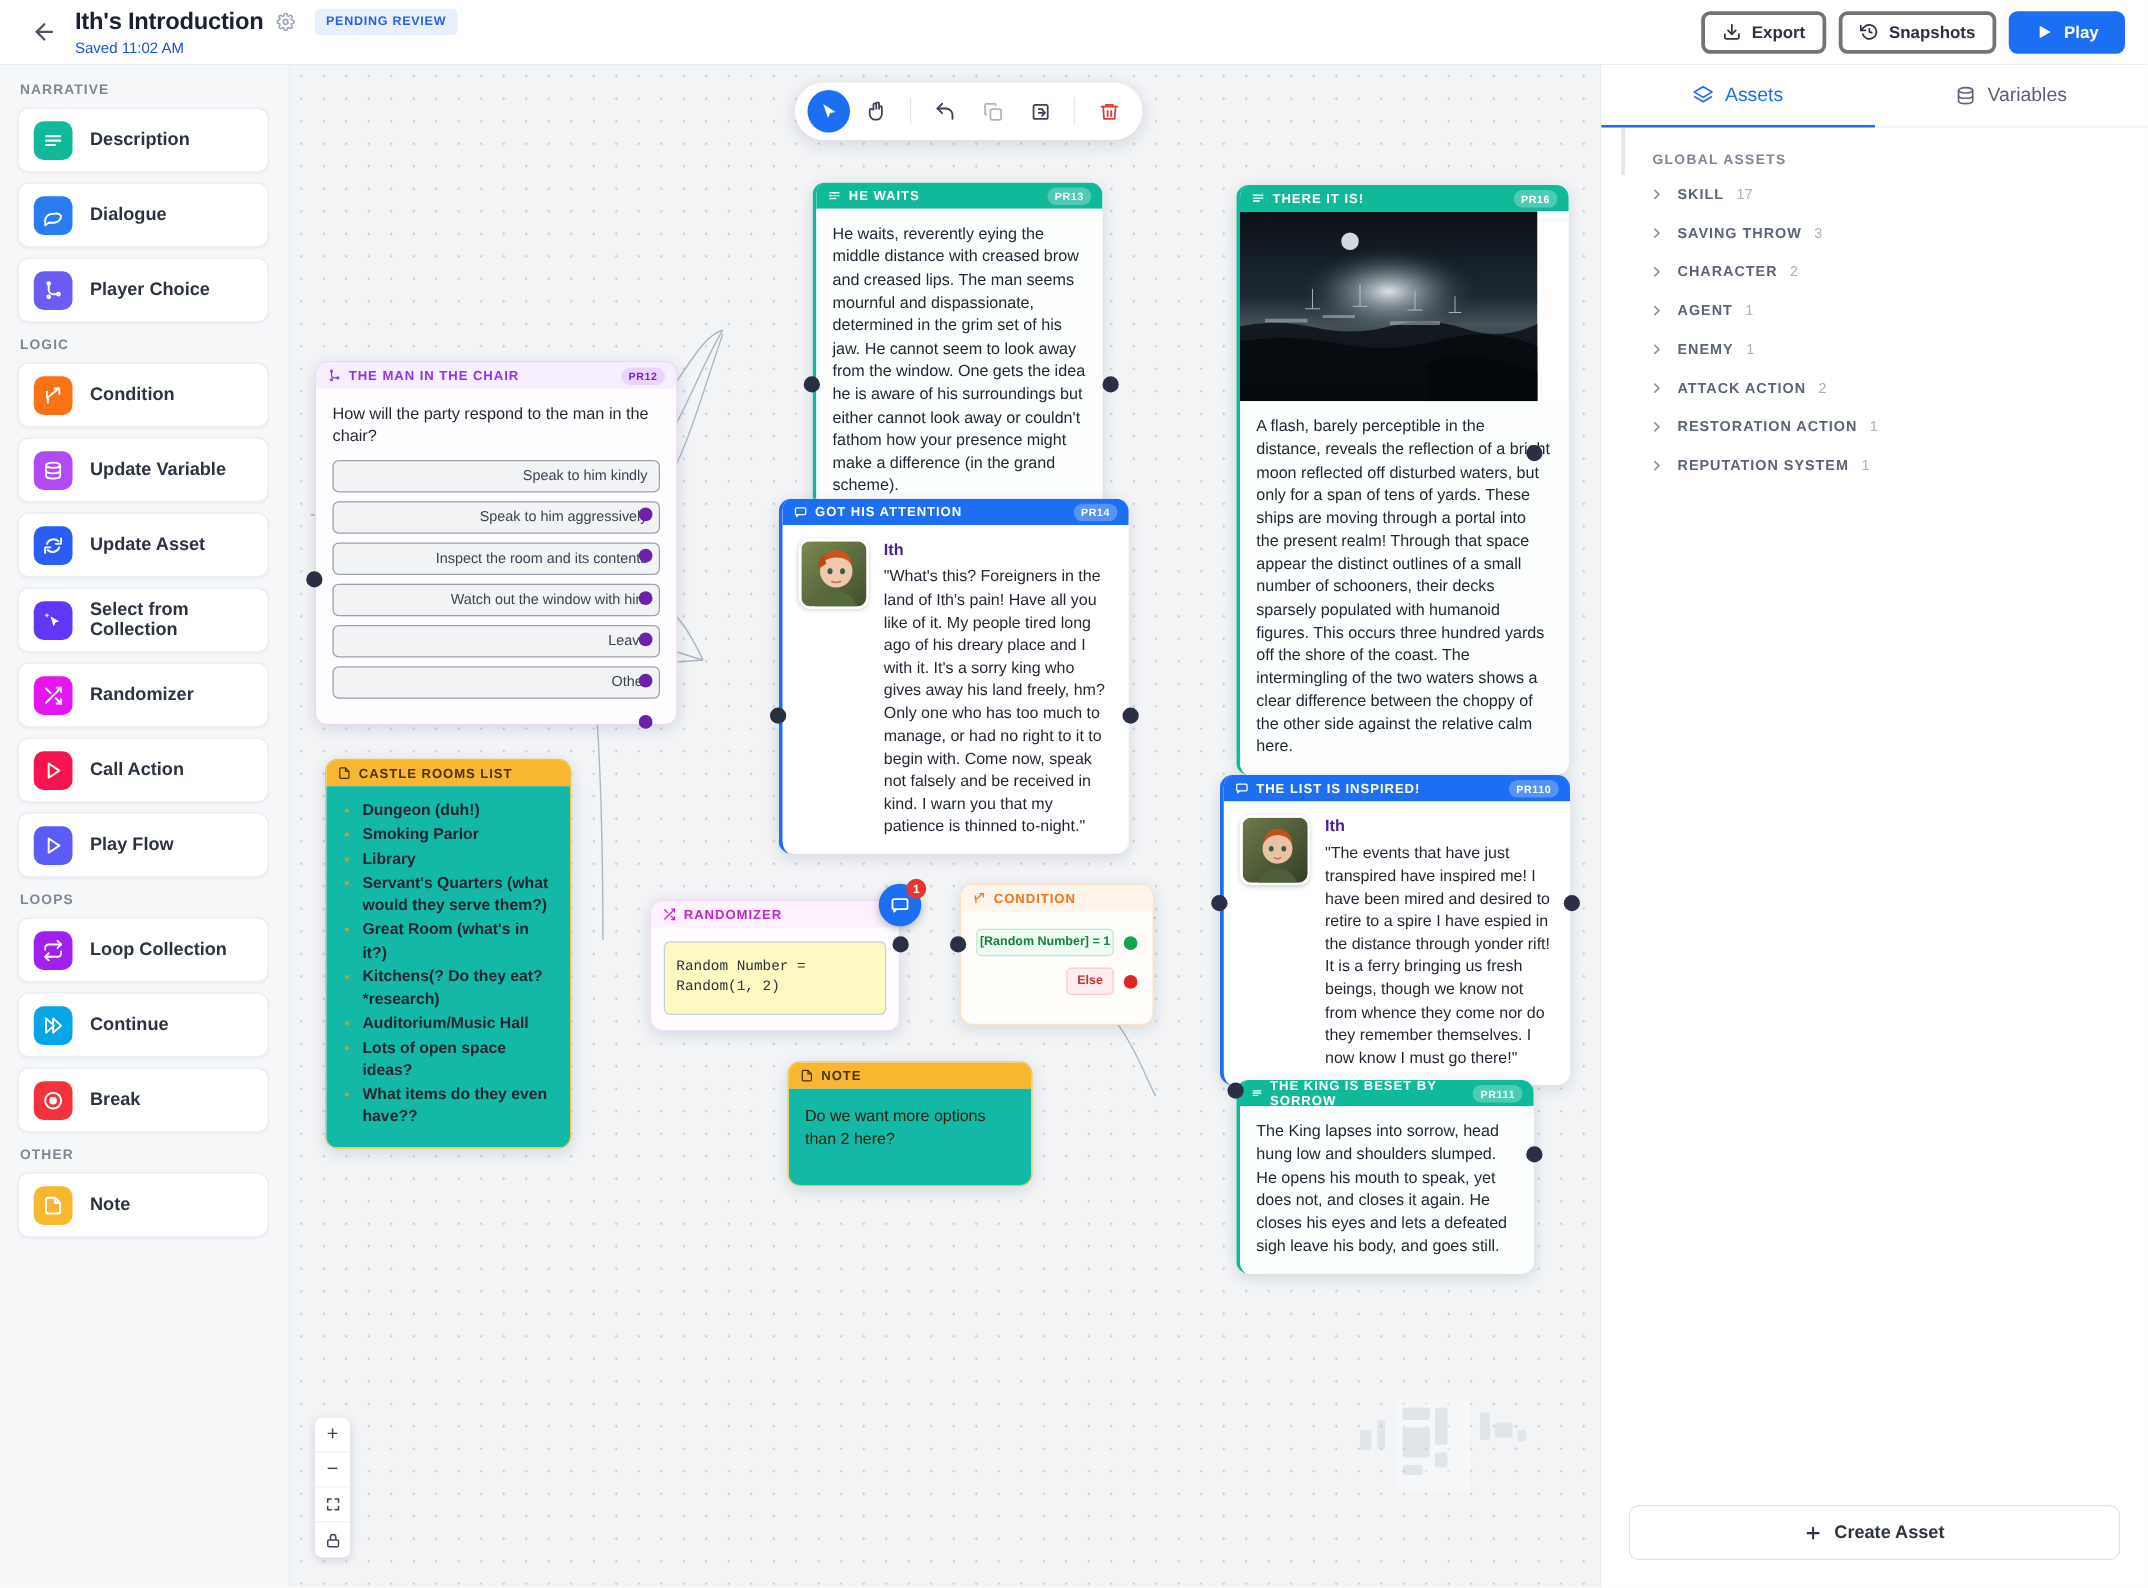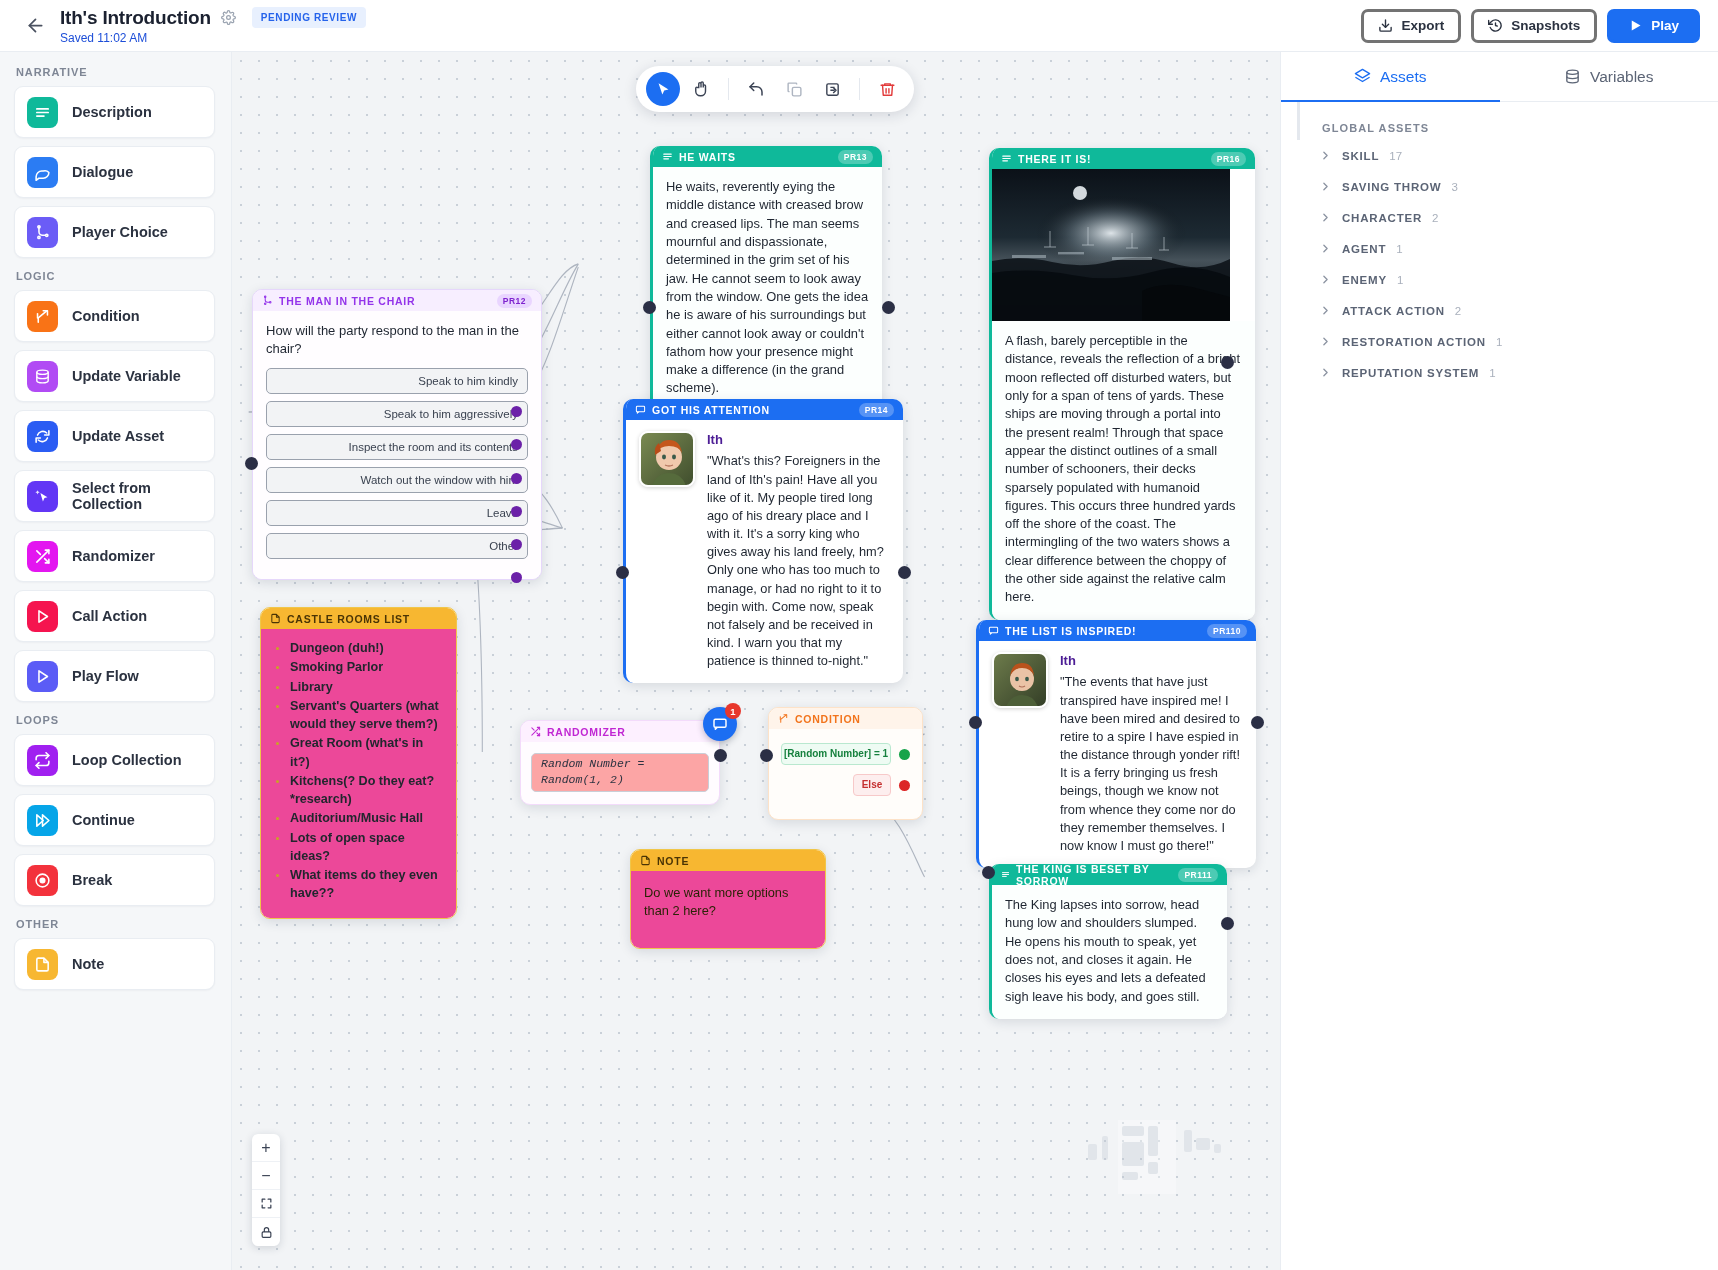--- a/index.html
+++ b/index.html
@@ -123,43 +123,43 @@
   .choice-opt {
     height: 26px; border: 1px solid #9aa1ad; border-radius: 5px; background: #f2f3f5;
     display: flex; align-items: center; justify-content: flex-end; padding: 0 9px;
     font-size: 11.5px; color: #3a4250; margin-bottom: 7px;
   }
 
   
   .n-rand { border: 1px solid #f3dbfb; }
   .n-rand .node-head { background: #fdf0ff; color: #c026d3; }
   .rand-field {
-    border: 1px solid #c9ced7; border-radius: 5px; background: #fca5a5; padding: 2px 9px;
-    font-family: "Liberation Mono", monospace; font-size: 11.5px; color: #2b3240; font-style: italic;
+    border: 1px solid #c9ced7; border-radius: 5px; background: #fef9c3; padding: 12px 9px;
+    font-family: "Liberation Mono", monospace; font-size: 11.5px; color: #2b3240;
   }
 
   
   .n-cond { border: 1px solid #fde2c8; }
   .n-cond .node-head { background: #fff4ea; color: #f2741c; }
   .cond-row { display: flex; align-items: center; gap: 8px; margin-bottom: 9px; }
   .cond-pill {
     flex: 1; display: flex; align-items: center; justify-content: center;
     border: 1px solid #b9e8cf; background: #eefbf3; border-radius: 4px; height: 22px;
     font-size: 10px; font-weight: bold; color: #15803d;
   }
   .cond-pill.else {
     border-color: #f7c9c9; background: #fdeeee; color: #c53030; flex: 0 0 38px;
     margin-left: auto;
   }
   .cond-dot { width: 11px; height: 11px; border-radius: 50%; }
 
   
   .n-note { border: 1px solid #f0c64a; }
   .n-note .node-head { background: #f7b731; color: #4a3405; }
-  .n-note .node-body { background: #ec4899; color: #2b2306; }
+  .n-note .node-body { background: #14b8a6; color: #2b2306; }
   .note-list { list-style: none; }
   .note-list li {
     position: relative; padding-left: 17px; font-size: 12.6px; line-height: 1.45;
     margin-bottom: 1px; font-weight: bold; color: #22262e;
   }
   .note-list li::before {
     content: ""; position: absolute; left: 3px; top: 8px; width: 3px; height: 3px;
     background: #c9a227; border-radius: 50%;
   }
 
@@ -883,16 +883,23 @@
       <div class="asset-row">
         <span class="chev">
             <svg viewBox="0 0 24 24" width="13" height="13" fill="none" stroke="currentColor" stroke-width="2.4" stroke-linecap="round" stroke-linejoin="round">
               <polyline points="9 6 15 12 9 18"></polyline>
             </svg>
           </span>
         <span class="asset-name">REPUTATION SYSTEM</span>
         <span class="asset-count">1</span>
       </div>
 
+      <div class="create-asset">
+        <svg viewBox="0 0 24 24" width="15" height="15" fill="none" stroke="currentColor" stroke-width="2.6" stroke-linecap="round">
+            <line x1="12" y1="5" x2="12" y2="19"></line>
+            <line x1="5" y1="12" x2="19" y2="12"></line>
+          </svg>
+        <span>Create Asset</span>
+      </div>
     </div>
 
   </div>
 </div>
 
 </body></html>

